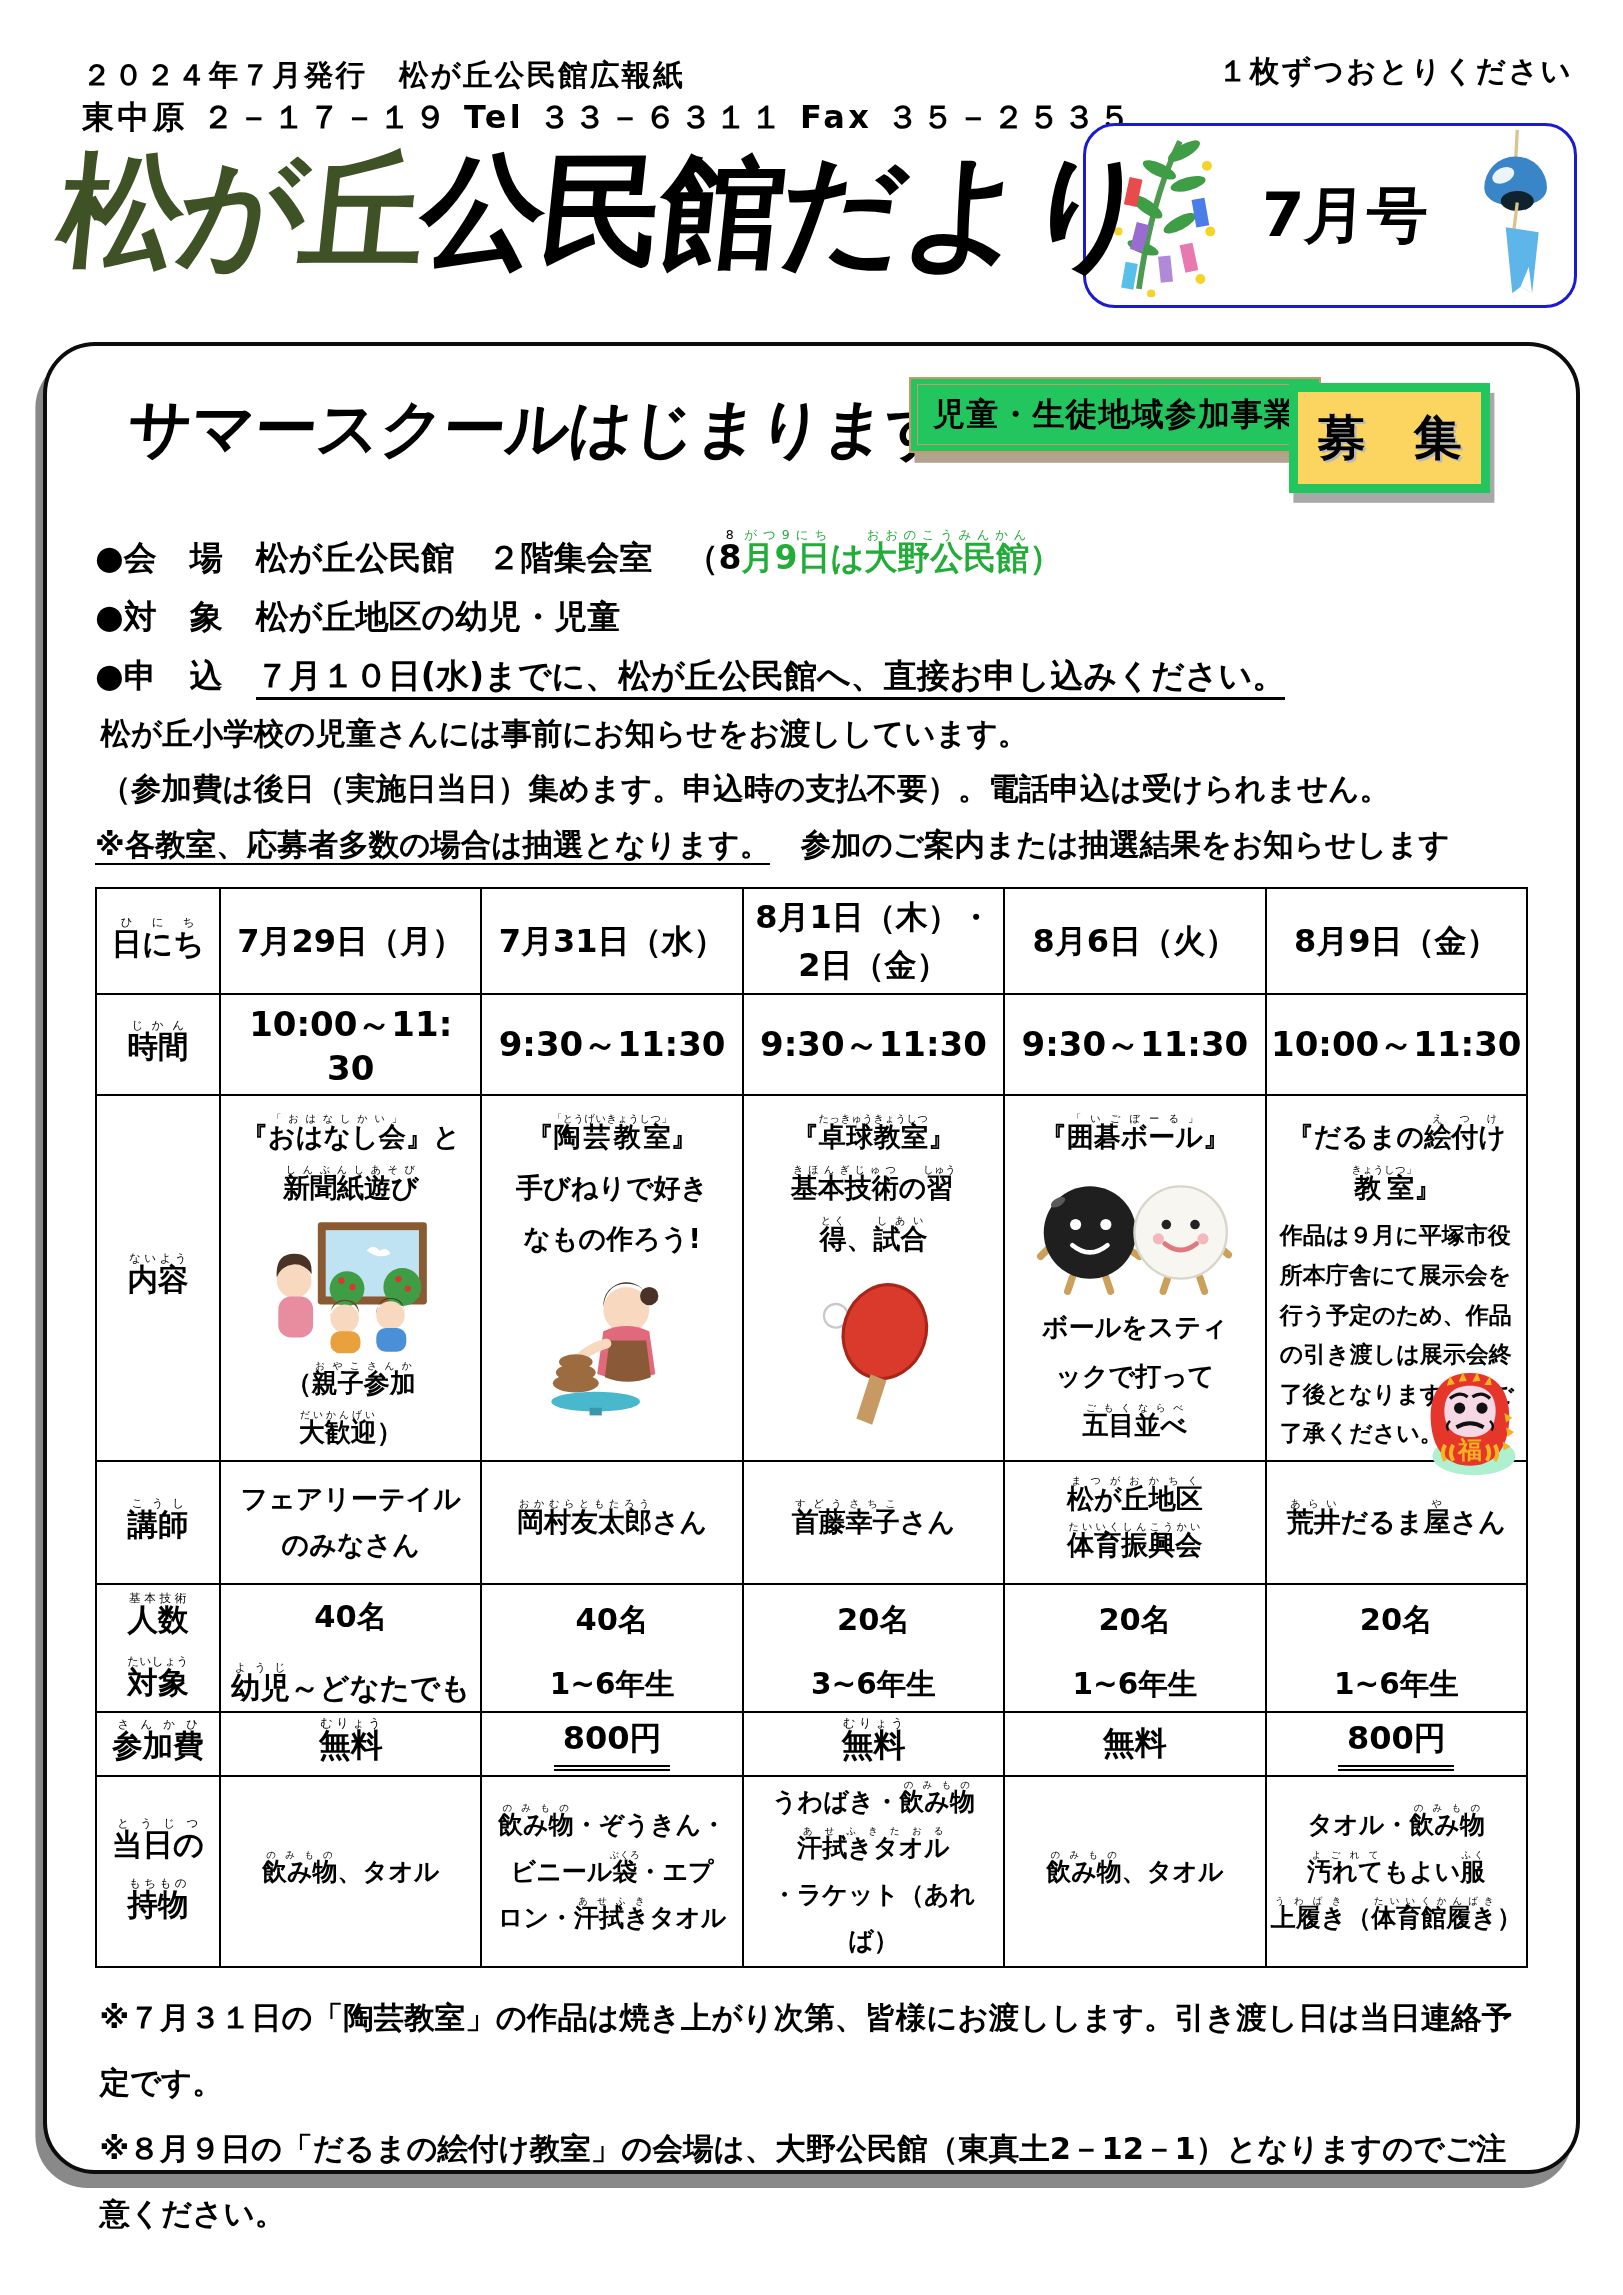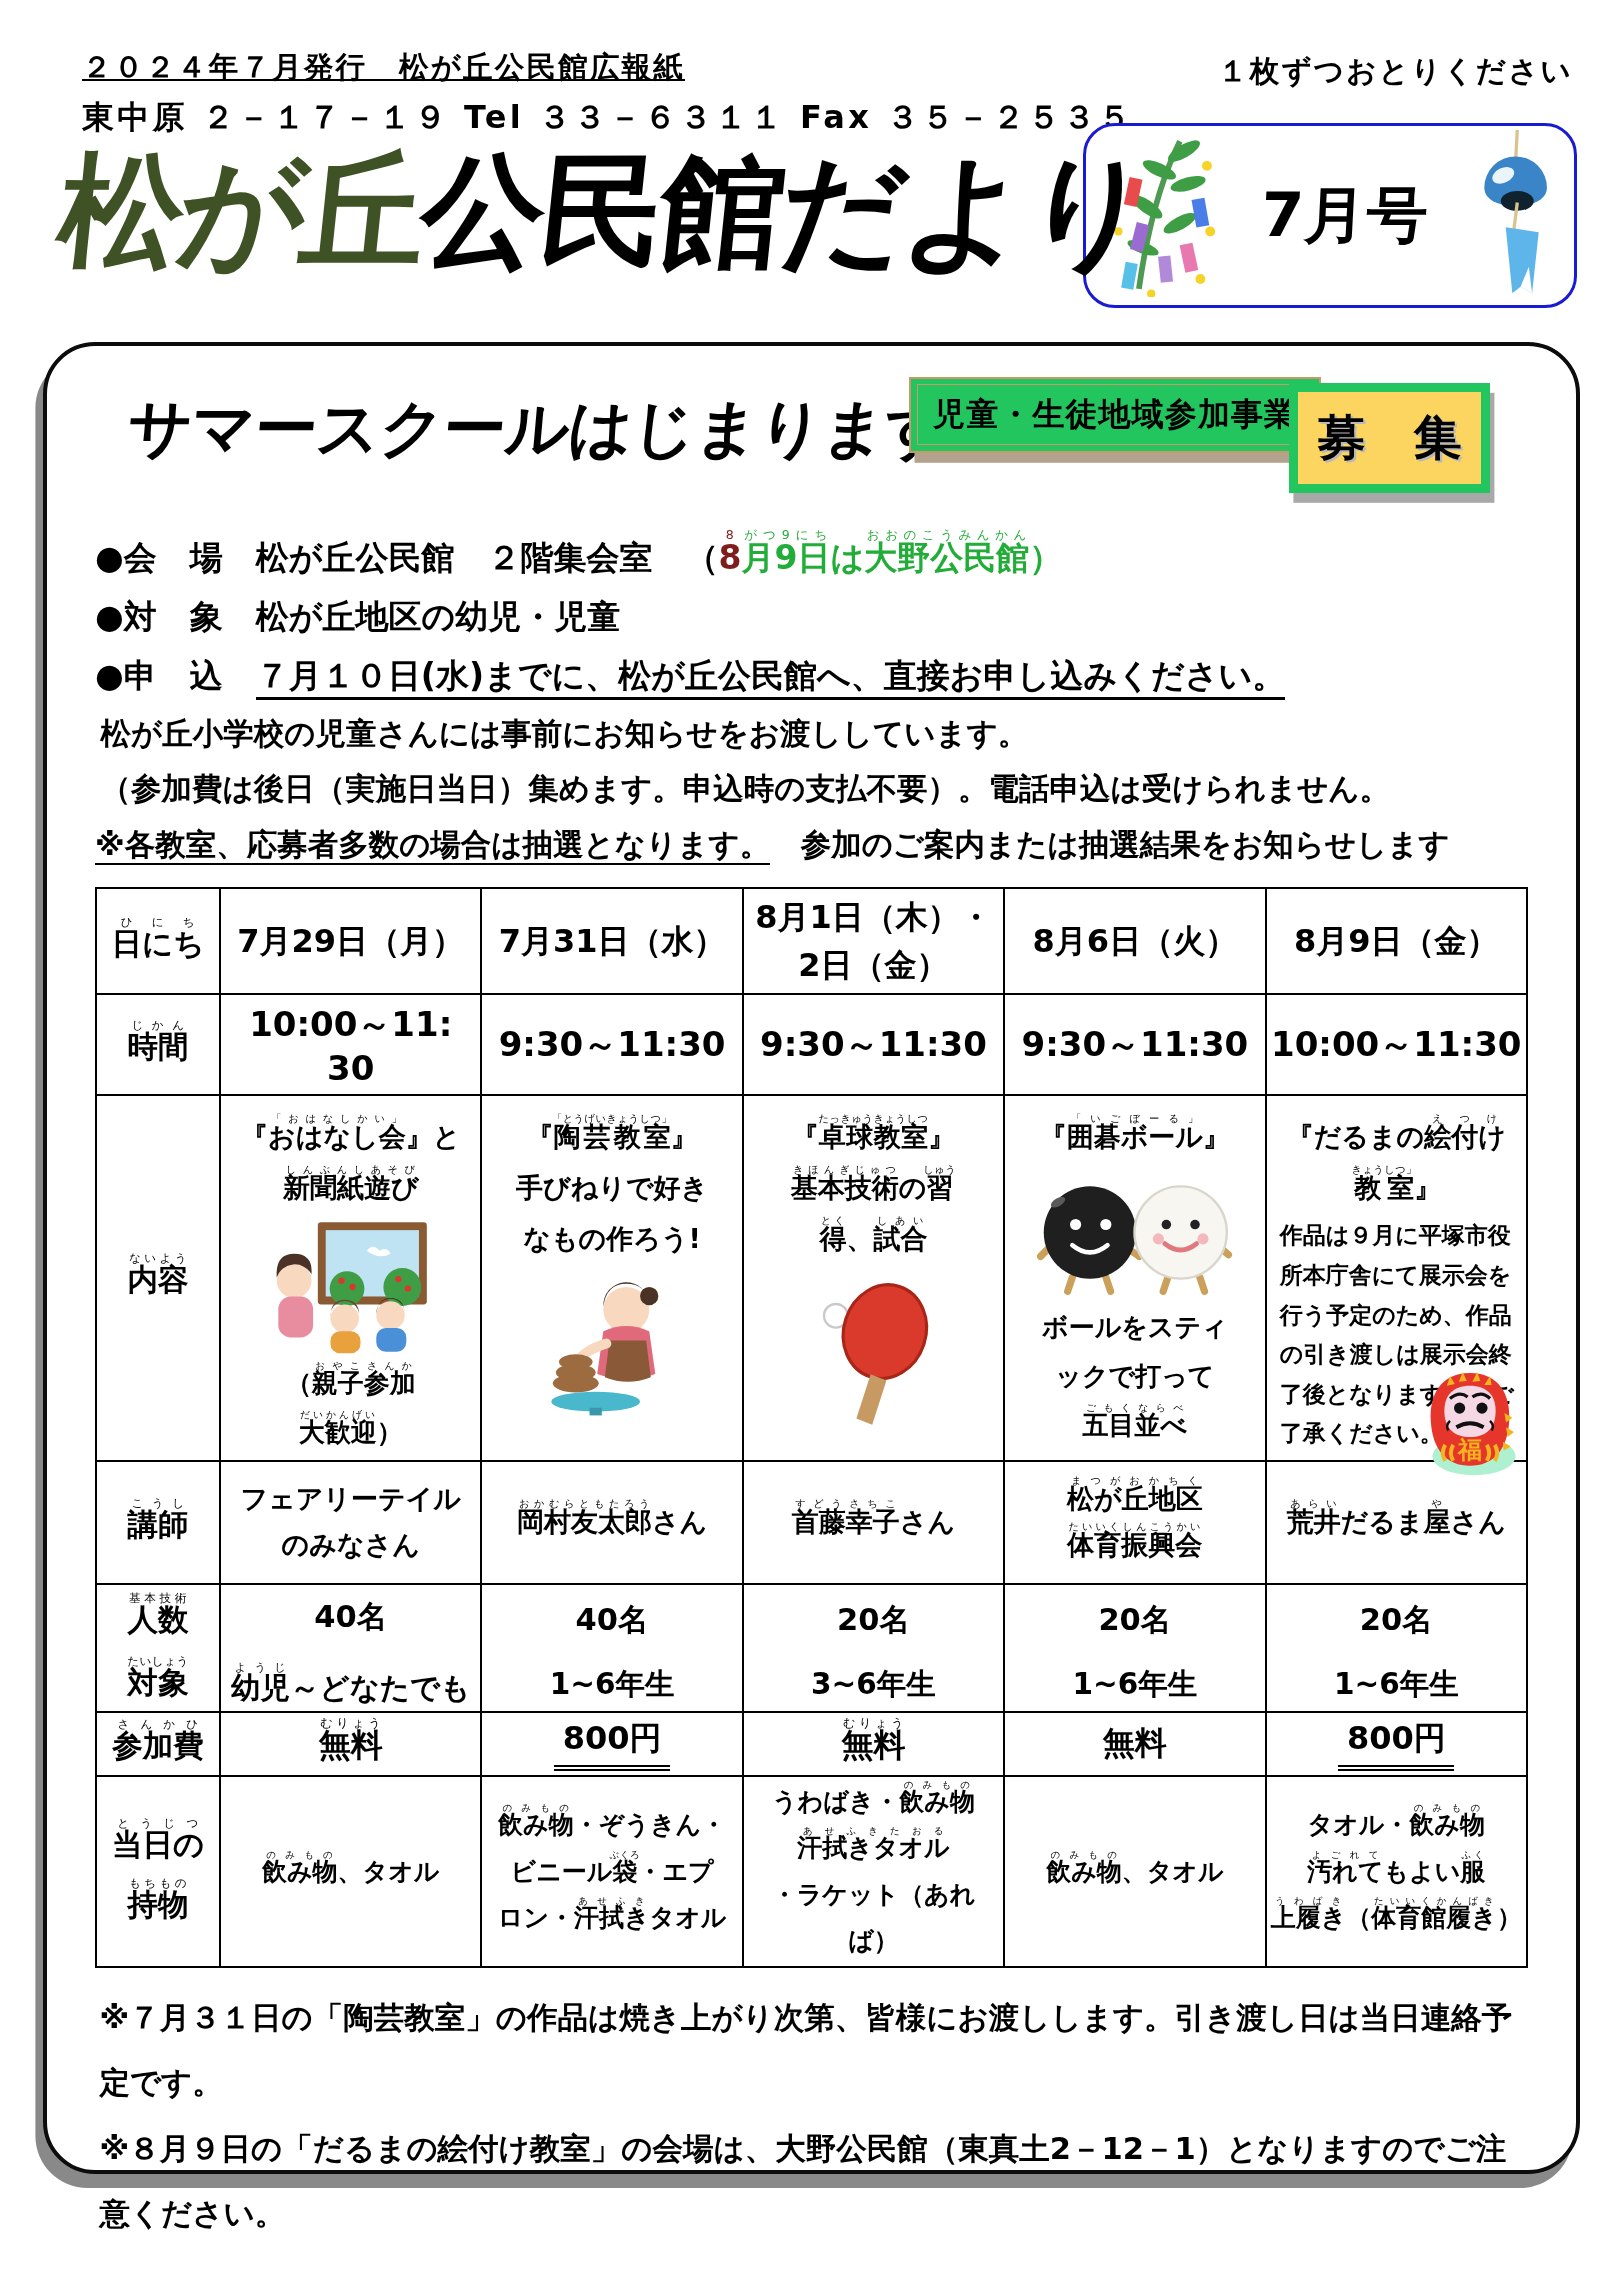--- a/index.html
+++ b/index.html
@@ -2,21 +2,21 @@
 <html style="font-size:8.7px"><head>
 <meta charset="utf-8">
 <style>
   html,body{margin:0;padding:0;background:#fff;}
   body{width:1623px;height:2295px;position:relative;font-family:"DejaVu Sans",sans-serif;color:#000;overflow:hidden;}
   .abs{position:absolute;}
   ruby{ruby-position:over;}
   rt{font-size:0.38em;font-weight:500;letter-spacing:0.5px;}
 
   
-  .hdr-line1{left:82px;top:48px;font-size:29.5px;font-weight:600;letter-spacing:2.2px;text-decoration:underline;}
+  .hdr-line1{left:82px;top:56px;font-size:29.5px;font-weight:600;letter-spacing:2.2px;}
   .hdr-line2{left:82px;top:96px;font-size:32px;font-weight:600;letter-spacing:3.3px;}
   .take-one{right:50px;top:52px;font-size:29.5px;font-weight:600;letter-spacing:2.2px;}
   .issue-box{left:1083px;top:123px;width:494px;height:185px;border:3.8px solid #1a1ad2;border-radius:32px;background:#fff;display:flex;align-items:center;justify-content:space-between;padding:0 16.4px;box-sizing:border-box;}
   .issue-label{font-size:61px;font-weight:900;letter-spacing:1.1px;transform:skewX(-3deg);}
   .main-title{left:60px;top:143px;font-size:124px;font-weight:900;line-height:1.1;letter-spacing:-4.4px;transform:skewX(-6deg);white-space:nowrap;}
   .title-green{color:#3e5226;}
   .title-black{color:#000;}
 
   
   .main-box{left:43px;top:342px;width:1537px;height:1832px;border:4.9px solid #0c0c0c;border-radius:52px;background:#fff;box-sizing:border-box;box-shadow:-7.6px 14px 0 rgba(40,40,40,.55);padding:21px 48px 16.4px 48px;}
@@ -123,21 +123,21 @@
       <div class="headline">サマースクールはじまります！</div>
       <div class="badge-program">
         <div class="badge-program-inner">児童・生徒地域参加事業</div>
       </div>
       <div class="badge-recruit">
         <div class="badge-recruit-inner">募　集</div>
       </div>
     </div>
 
     <div class="bullets">
-      <div class="bline"><span>●会　場　松が丘公民館　２階集会室　</span><span><span>（</span><ruby style="color: #7f1d1d;">8<rt>8</rt></ruby><ruby style="color: rgb(34, 172, 56);">月9日<rt>がつ9にち</rt></ruby><span style="color: rgb(34, 172, 56);">は</span><ruby style="color: rgb(34, 172, 56);">大野公民館<rt>おおのこうみんかん</rt></ruby><span style="color: rgb(34, 172, 56);">）</span></span></div>
+      <div class="bline"><span>●会　場　松が丘公民館　２階集会室　</span><span><span>（</span><ruby style="color: #000000;">8<rt>8</rt></ruby><ruby style="color: rgb(34, 172, 56);">月9日<rt>がつ9にち</rt></ruby><span style="color: rgb(34, 172, 56);">は</span><ruby style="color: rgb(34, 172, 56);">大野公民館<rt>おおのこうみんかん</rt></ruby><span style="color: rgb(34, 172, 56);">）</span></span></div>
       <div class="bline">●対　象　松が丘地区の幼児・児童</div>
       <div class="bline"><span>●申　込　</span><span class="u-apply">７月１０日(水)までに、松が丘公民館へ、直接お申し込みください。</span></div>
       <div class="sline indent1">松が丘小学校の児童さんには事前にお知らせをお渡ししています。</div>
       <div class="sline indent1">（参加費は後日（実施日当日）集めます。申込時の支払不要）。電話申込は受けられません。</div>
       <div class="sline"><span class="u-thin">※各教室、応募者多数の場合は抽選となります。</span><span>　参加のご案内または抽選結果をお知らせします</span></div>
     </div>
 
     <table class="sched">
       <colgroup>
         <col style="width:124px">

